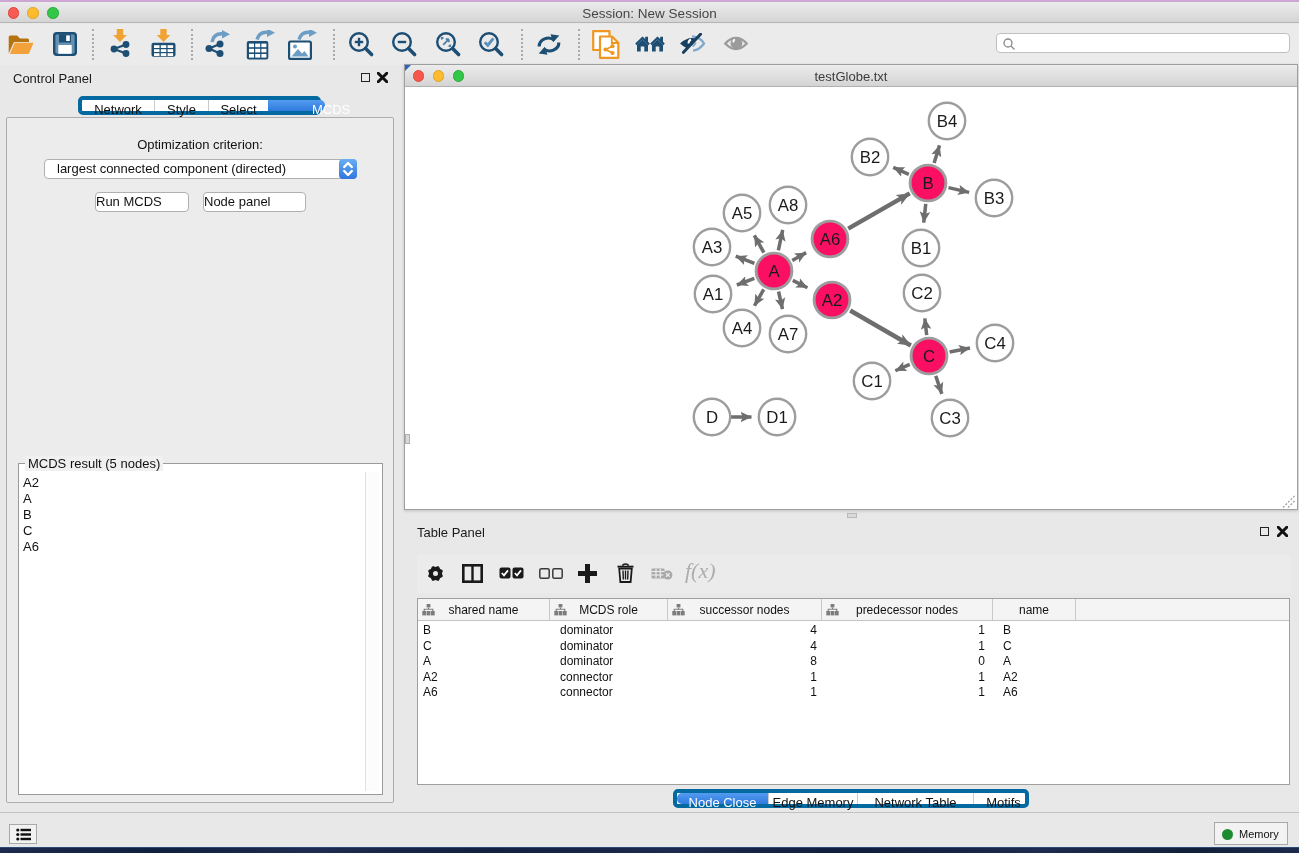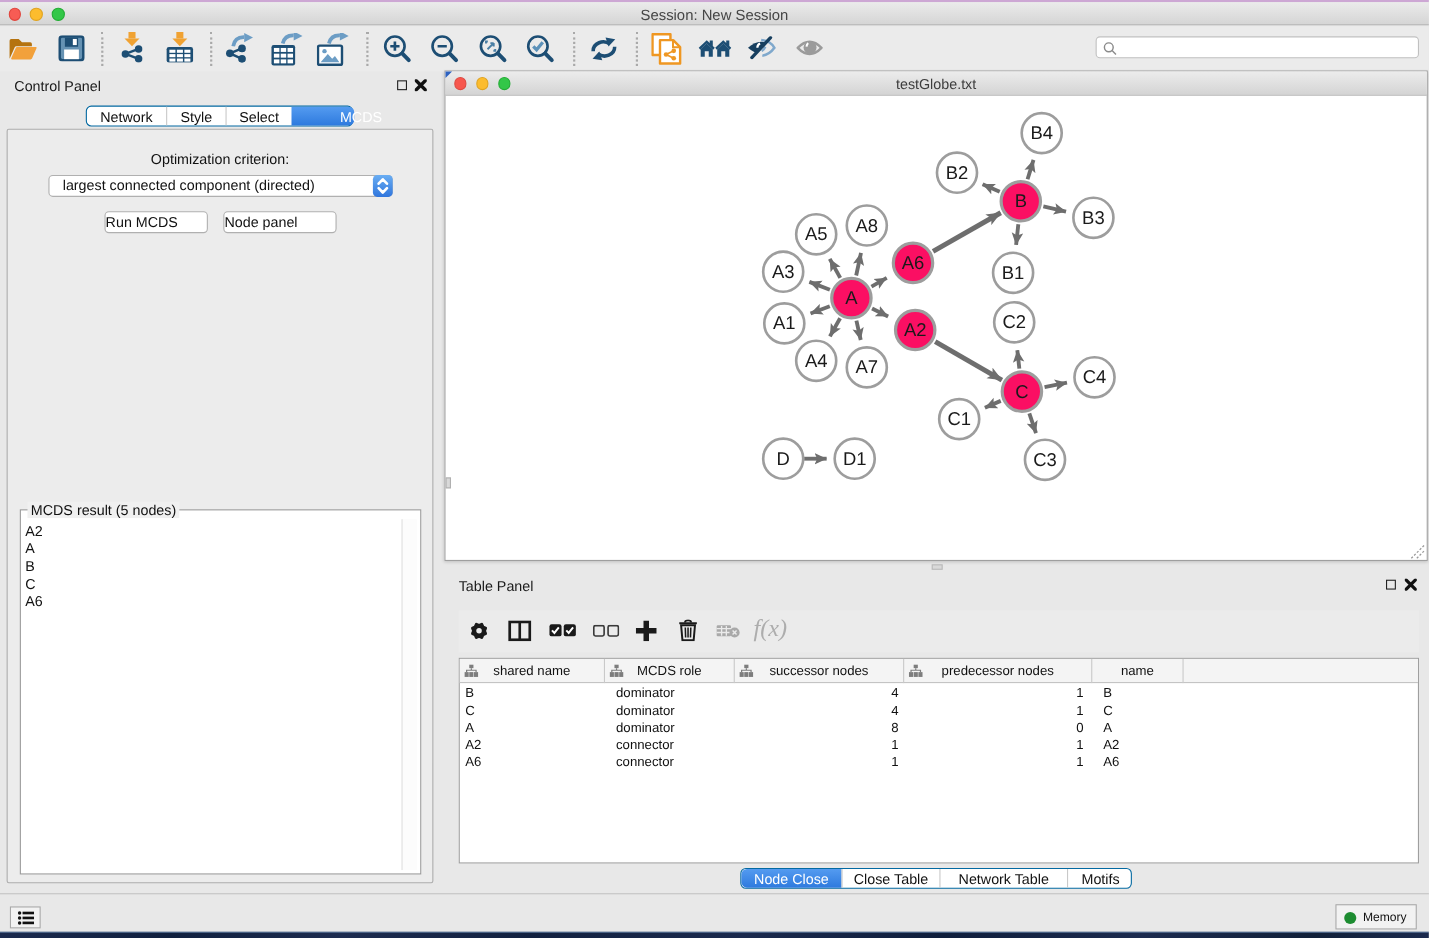--- a/index.html
+++ b/index.html
@@ -18,21 +18,21 @@
 .tbi { position:absolute; top:0; }
 #searchbox { position:absolute; left:996px; top:9px; width:294px; height:20px;
   background:#fff; border:1px solid #c0c0c0; border-radius:4px; }
 #searchbox svg { position:absolute; left:5px; top:3px; }
 
 
 #cp { left:0; top:65px; width:401px; height:747px; background:#e8e8e8; }
 #cp .hdr { position:absolute; left:13px; top:6px; font-size:13px; color:#1a1a1a; }
 .floatbtn { position:absolute; width:9px; height:9px; border:1.5px solid #222; }
 .closebtn { position:absolute; font-size:12px; font-weight:bold; color:#111; }
-.seg { position:absolute; background:#fff; border:1px solid #0369a1; border-radius:5px;
+.seg { position:absolute; background:#fff; border:4px solid #0369a1; border-radius:5px;
   z-index:3; }
 .seg .s { position:absolute; top:0; height:100%; font-size:13px; color:#111;
   text-align:center; border-left:1px solid #c9c9c9; }
 .seg .s:first-child { border-left:none; }
 .seg .s.sel { background:linear-gradient(#549bf0,#2e7ade); color:#fff; border-left:none; }
 #cppane { position:absolute; left:6px; top:52px; width:388px; height:686px;
   border:1px solid #adadad; border-radius:2px; background:#ececec; }
 #optlabel { position:absolute; left:0; right:0; top:19px; text-align:center;
   font-size:13px; color:#111; }
 #optsel { position:absolute; left:37px; top:41px; width:313px; height:20px; background:#fff;
@@ -473,21 +473,21 @@
         <div class="rowtxt" style="left:585px; top:70.8px;">A2</div>
         <div class="rowtxt" style="left:5px; top:86.4px;">A6</div>
         <div class="rowtxt" style="left:142px; top:86.4px;">connector</div>
         <div class="rowtxt" style="left:334px; width:65px; text-align:right; top:86.4px;">1</div>
         <div class="rowtxt" style="left:502px; width:65px; text-align:right; top:86.4px;">1</div>
         <div class="rowtxt" style="left:585px; top:86.4px;">A6</div>
       </div>
   </div>
   <div class="seg" style="left:270px; top:269px; width:356px; height:19px; line-height:19px;">
     <div class="s sel" style="left:0; width:91px; border-radius:5px 0 0 5px;">Node Close</div>
-    <div class="s" style="left:91px; width:89px;">Close Table</div>
+    <div class="s" style="left:91px; width:89px;">Edge Memory</div>
     <div class="s" style="left:180px; width:116px;">Network Table</div>
     <div class="s" style="left:296px; width:60px;">Motifs</div>
   </div>
 </div>
 
 <div id="status" class="abs">
   <div id="listbtn">
     <svg style="position:absolute; left:6px; top:3px;" width="15" height="13" viewBox="0 0 15 13">
       <g fill="#111">
         <circle cx="1.8" cy="2" r="1.6"></circle>

